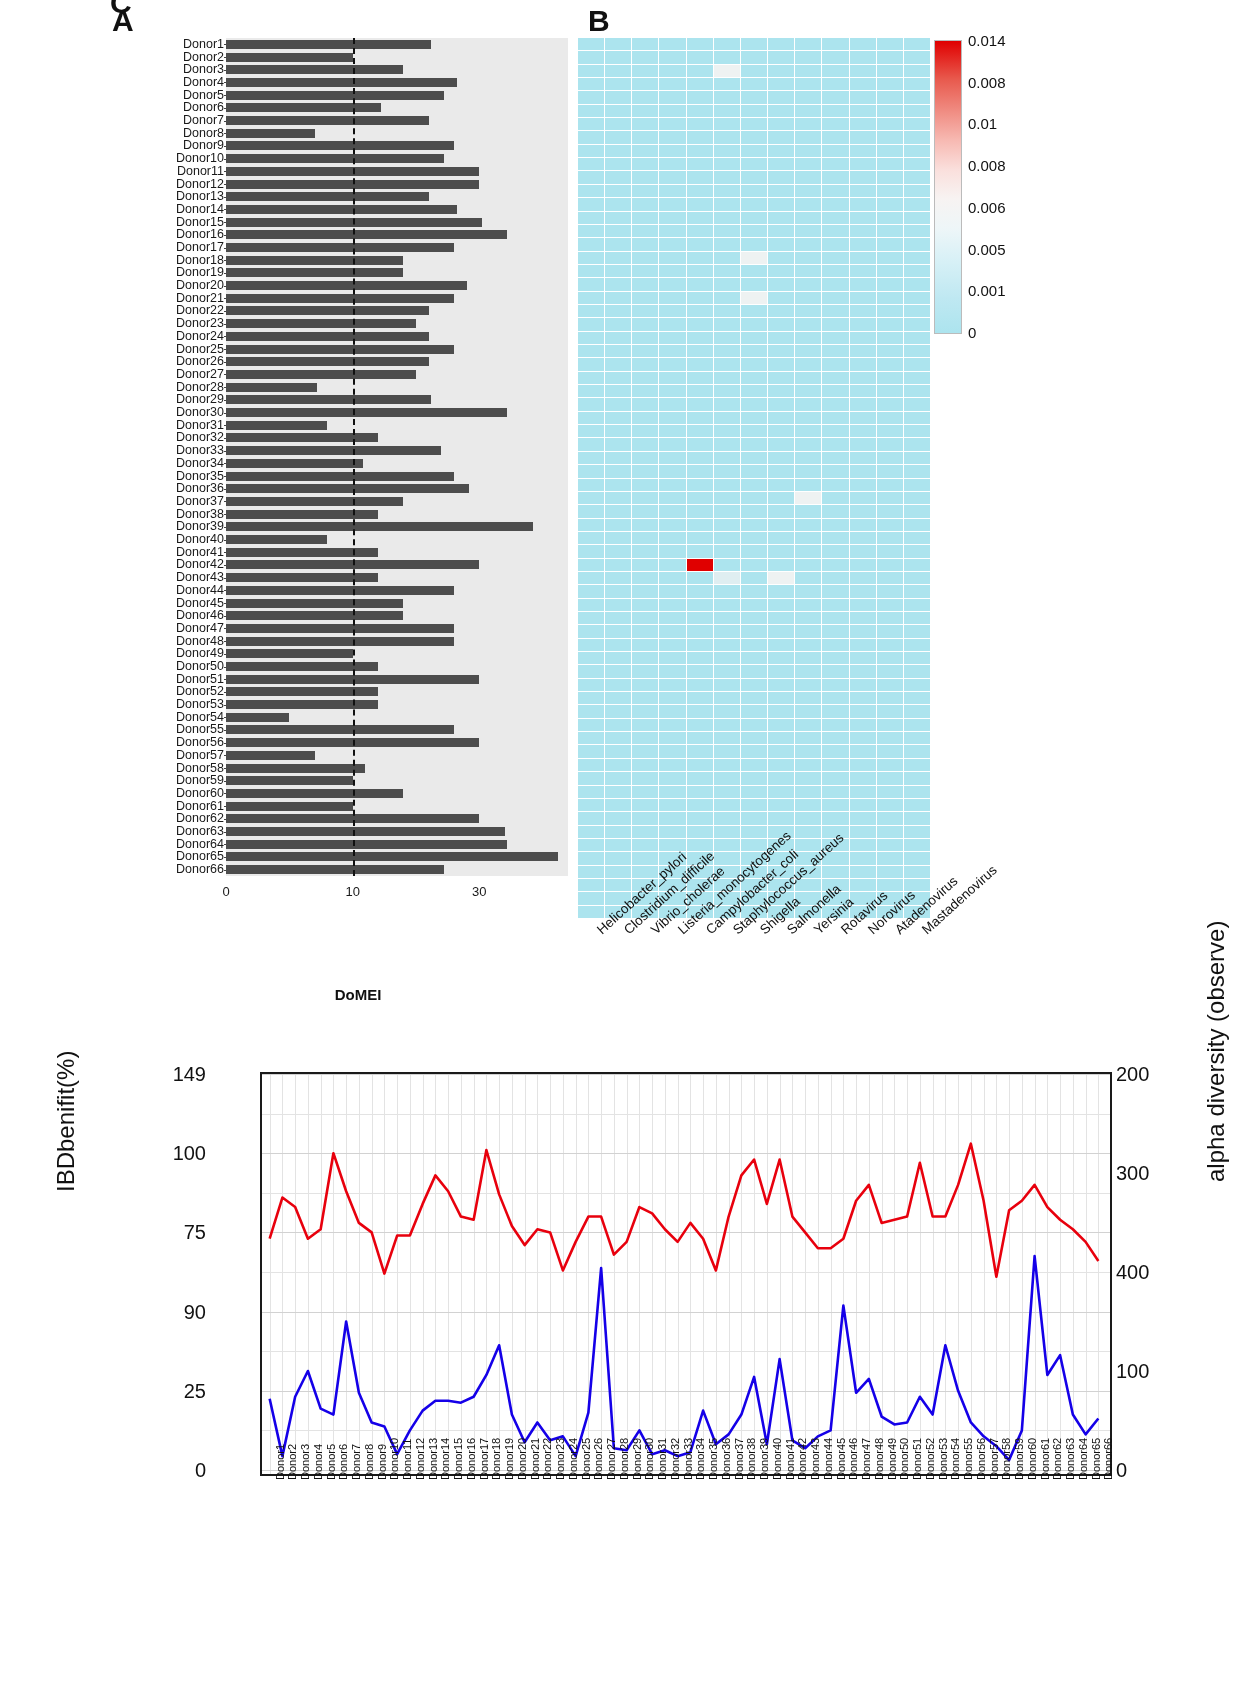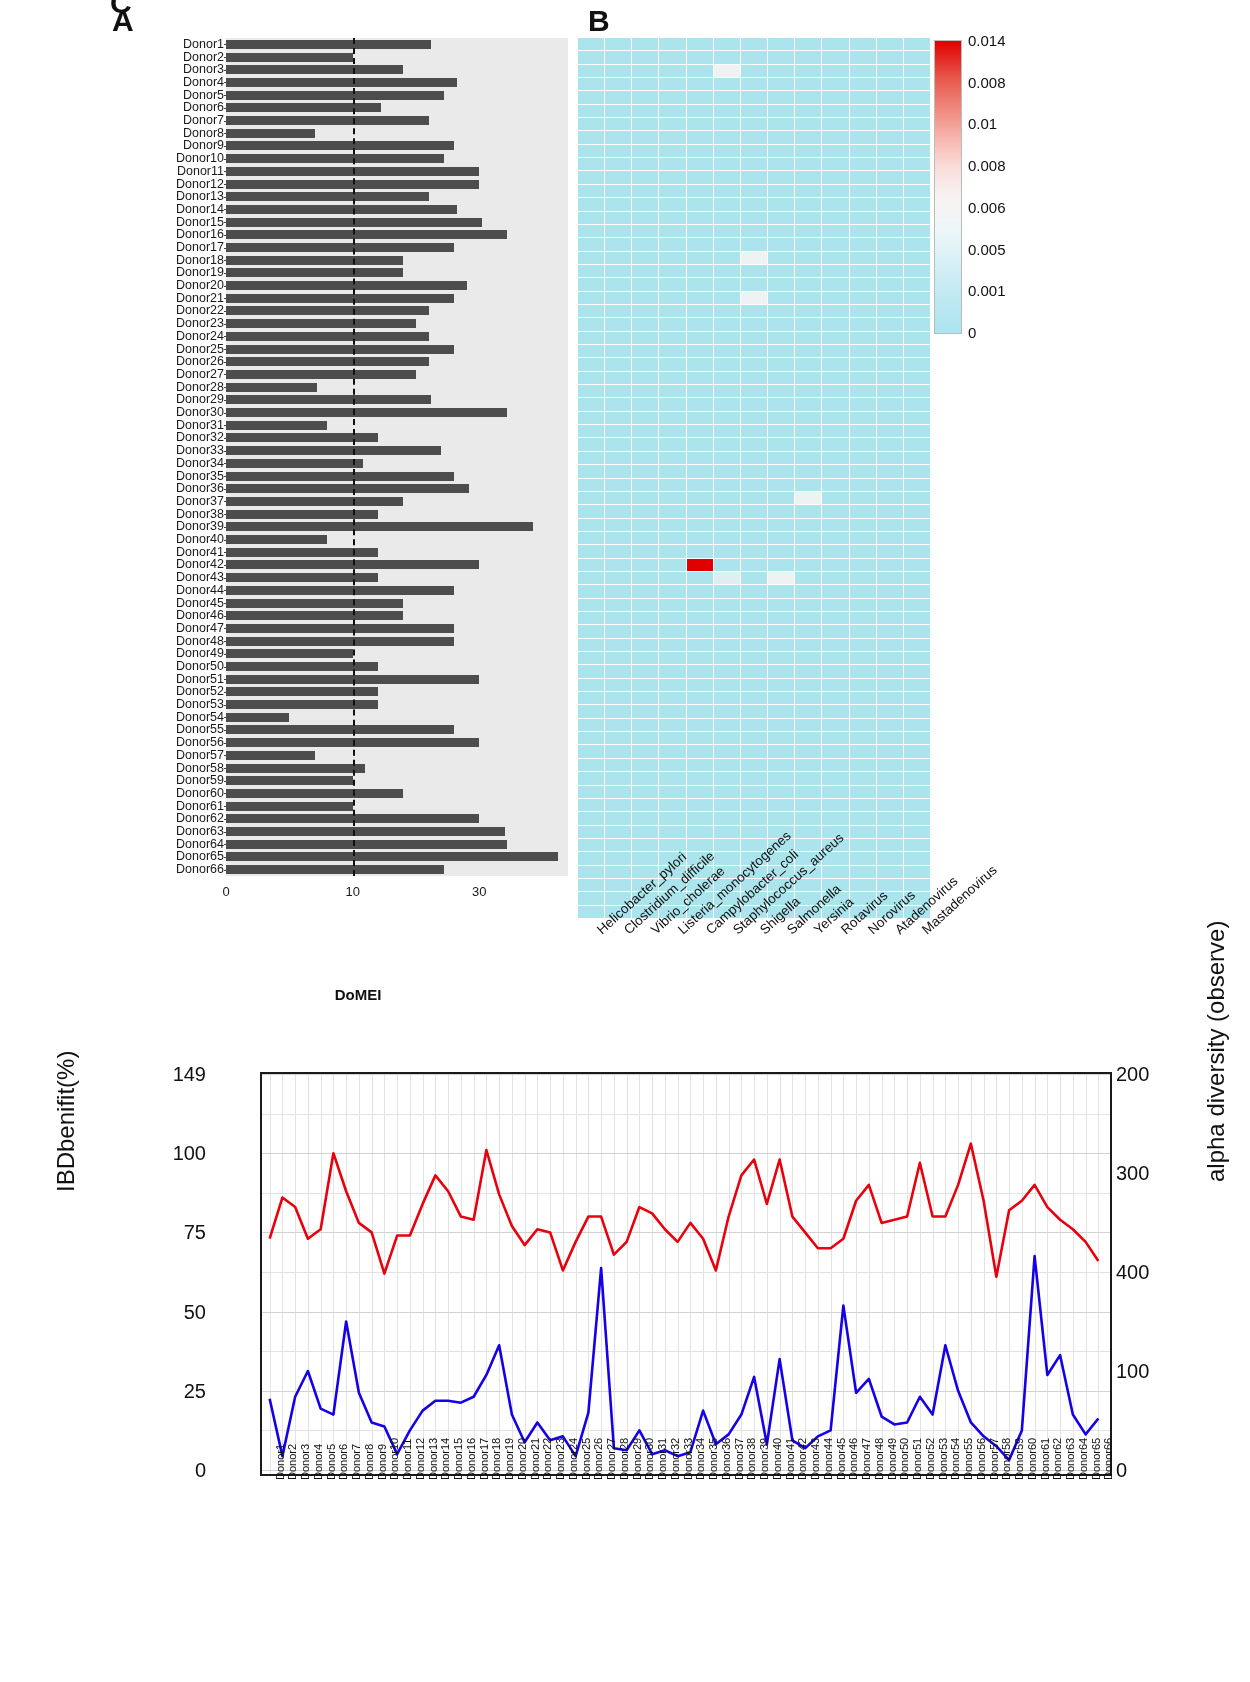--- a/index.html
+++ b/index.html
@@ -1340,21 +1340,21 @@
 </div>
 
 <div class="panel-letter" id="letterC" style="left:110px; top:-14px;">C</div>
 
 <div id="panelC">
   <div id="cYLabelLeft">IBDbenifit(%)</div>
   <div id="cYLabelRight">alpha diversity (observe)</div>
   <div id="cLeftTicks">
       <div class="t" style="top: 408px;">0</div>
       <div class="t" style="top: 328.8px;">25</div>
-      <div class="t" style="top: 249.6px;">50</div>
+      <div class="t" style="top: 249.6px;">90</div>
       <div class="t" style="top: 170.4px;">75</div>
       <div class="t" style="top: 91.2px;">100</div>
       <div class="t" style="top: 12px;">149</div>
     </div>
   <div id="cRightTicks">
       <div class="t" style="top: 408px;">0</div>
       <div class="t" style="top: 309px;">100</div>
       <div class="t" style="top: 210px;">400</div>
       <div class="t" style="top: 111px;">300</div>
       <div class="t" style="top: 12px;">200</div>

